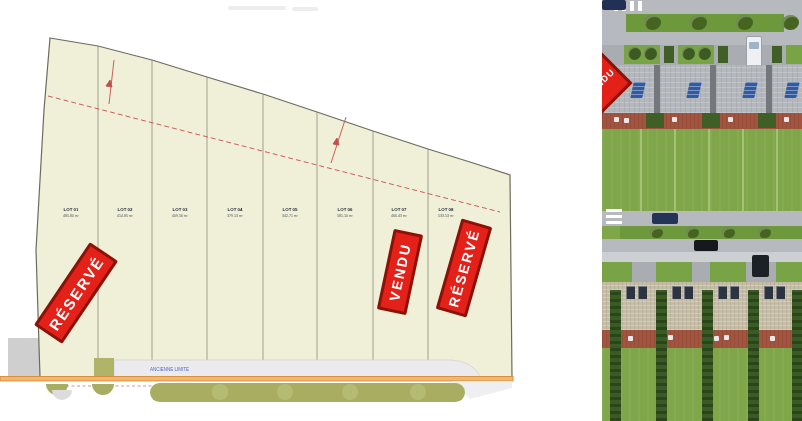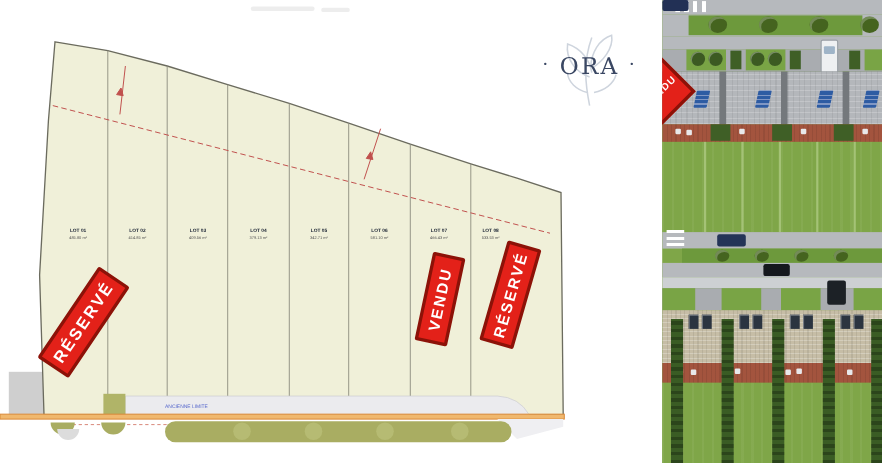--- a/index.html
+++ b/index.html
@@ -129,36 +129,20 @@
         <text x="399" y="217" font-size="3.6" fill="#555">466.43 m²</text>
         <text x="446" y="211" font-size="4.4" font-weight="bold" fill="#1a2333">LOT 08</text>
         <text x="446" y="217" font-size="3.6" fill="#555">533.53 m²</text>
       </g>
     </svg>
 
     <div class="banner banner-reserve1">RÉSERVÉ</div>
     <div class="banner banner-vendu">VENDU</div>
     <div class="banner banner-reserve2">RÉSERVÉ</div>
 
-    <div class="logo">
-      <svg class="logo-leaf" width="100" height="72" viewBox="0 0 100 72">
-        <g fill="none" stroke="#c9d0da" stroke-width="1.4" opacity="0.9">
-          <path d="M50,70 C46,50 44,30 52,8"></path>
-          <path d="M50,44 C38,40 28,28 30,14 C42,18 50,28 52,40"></path>
-          <path d="M52,36 C62,30 72,18 70,6 C58,10 52,22 51,34"></path>
-          <path d="M48,58 C38,56 30,48 30,40"></path>
-          <path d="M54,58 C64,56 72,50 74,42"></path>
-        </g>
-      </svg>
-      <div class="logo-text">
-        <span class="logo-dot">·</span>
-        <span>ORA</span>
-        <span class="logo-dot">·</span>
-      </div>
-    </div>
   </div>
 
   <div class="rp">
 
     <div class="road" style="left:0;top:0;width:200px;height:13px;"></div>
     <div class="cross-v" style="left:12px;top:1px;width:30px;height:10px;"></div>
     <div class="car" style="left:0;top:0;width:24px;height:10px;background:#223055;"></div>
 
     <div class="road" style="left:0;top:13px;width:200px;height:20px;"></div>
     <div class="verge" style="left:24px;top:14px;width:158px;height:18px;"></div>

